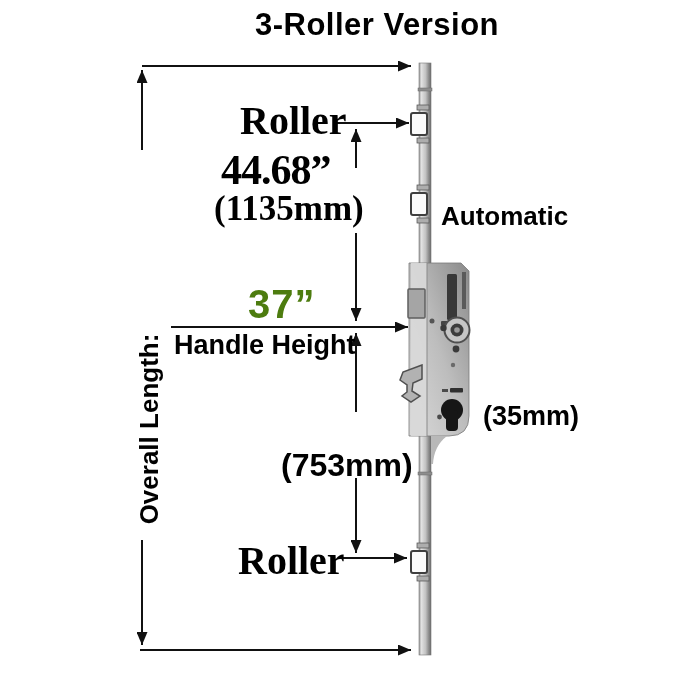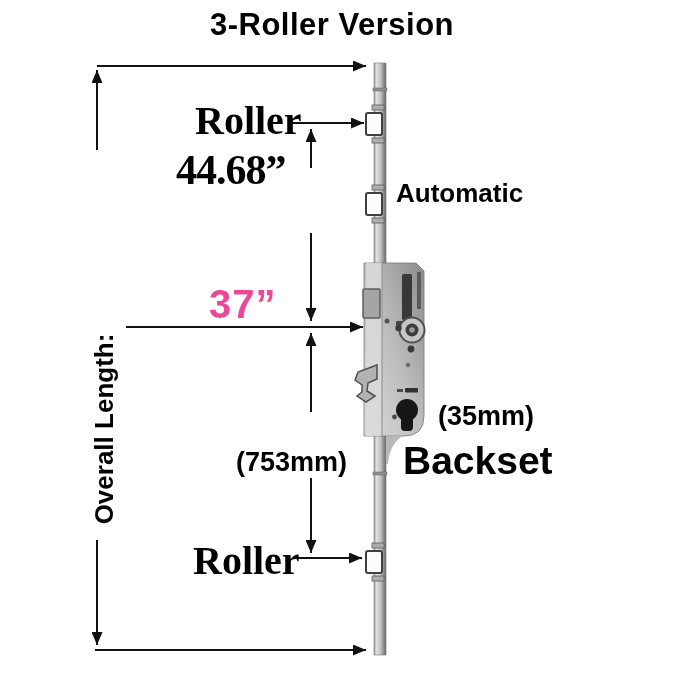--- a/index.html
+++ b/index.html
@@ -1,33 +1,33 @@
 <!DOCTYPE html>
 <html><head>
 <meta charset="utf-8">
 <style>
   html,body { margin:0; padding:0; background:#ffffff; }
   #stage {
     position:relative; width:612px; height:700px; background:#ffffff;
-    overflow:hidden; font-family:"Liberation Sans", sans-serif;
+    overflow:hidden; font-family:"Liberation Sans", sans-serif;margin-left:45px;
   }
   #artwork { position:absolute; left:0; top:0; }
   .lbl { position:absolute; line-height:1; white-space:nowrap; color:#000; }
   .sans  { font-family:"Liberation Sans", sans-serif; font-weight:700; }
   .serif { font-family:Liberation Serif, serif;     font-weight:700; }
 
   .title        { left:162px; top:9px;  width:340px; text-align:center; font-size:31px; letter-spacing:.5px; }
   .roller-top   { left:195px; top:101px; font-size:40px; }
   .dim-top-in   { left:176px; top:149px; font-size:42px; letter-spacing:-1px; }
   .dim-top-mm   { left:169px; top:191px; font-size:35px; }
-  .automatic    { left:396px; top:180px; font-size:26px; }
-  .hh-value     { left:209px; top:284px; font-size:40px; color:#ec4899; letter-spacing:1px; }
+  .automatic    { left:396px; top:203px; font-size:26px; }
+  .hh-value     { left:203px; top:284px; font-size:40px; color:#4d7c0f; letter-spacing:1px; }
   .hh-label     { left:129px; top:332px; font-size:27px; }
   .dim-bot-in   { left:239px; top:414px; font-size:35px; letter-spacing:.5px; }
-  .dim-bot-mm   { left:236px; top:449px; font-size:27px; }
+  .dim-bot-mm   { left:236px; top:449px; font-size:32px; }
   .backset-in   { left:439px; top:365px; font-size:35px; letter-spacing:1px; }
   .backset-mm   { left:438px; top:403px; font-size:27px; }
   .backset-lbl  { left:403px; top:441px; font-size:39px; }
   .roller-bot   { left:193px; top:541px; font-size:40px; }
   .overall-len  {
     left:104px; top:429px; font-size:26px;
     transform:translate(-50%,-50%) rotate(-90deg);
   }
 </style>
 </head>
@@ -120,21 +120,22 @@
       <line x1="126" y1="327" x2="363" y2="327" marker-end="url(#arrow)"></line>
       <line x1="311" y1="412" x2="311" y2="333" marker-end="url(#arrow)"></line>
       <line x1="311" y1="478" x2="311" y2="553" marker-end="url(#arrow)"></line>
       <line x1="294" y1="558" x2="362" y2="558" marker-end="url(#arrow)"></line>
     </g>
   </svg>
 
   <div class="lbl sans title">3-Roller Version</div>
   <div class="lbl serif roller-top">Roller</div>
   <div class="lbl serif dim-top-in">44.68”</div>
+  <div class="lbl serif dim-top-mm">(1135mm)</div>
   <div class="lbl sans automatic">Automatic</div>
   <div class="lbl sans hh-value">37”</div>
+  <div class="lbl sans hh-label">Handle Height</div>
   <div class="lbl sans dim-bot-mm">(753mm)</div>
   <div class="lbl sans backset-mm">(35mm)</div>
-  <div class="lbl sans backset-lbl">Backset</div>
   <div class="lbl serif roller-bot">Roller</div>
   <div class="lbl sans overall-len">Overall Length:</div>
 
 </div>
 
 </body></html>

